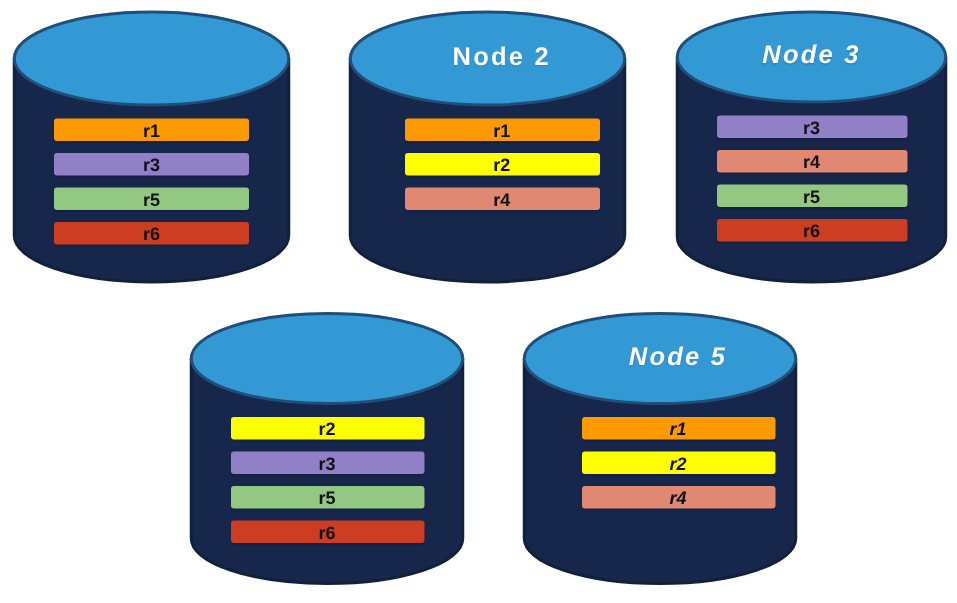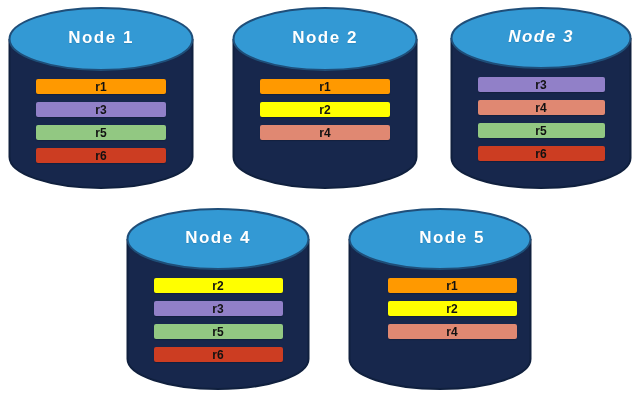--- a/index.html
+++ b/index.html
@@ -63,37 +63,36 @@
 </style>
 </head>
 <body>
 
 <div id="canvas">
     <div class="node" style="left: 8px; top: 8px; width: 186px; height: 180px;">
       <svg class="cyl-svg" width="186" height="180" viewBox="0 0 186 180">
         <path d="M 1.5 31 L 1.5 149 A 91.5 31 0 0 0 184.5 149 L 184.5 31 A 91.5 31 0 0 1 1.5 31 Z" fill="#17274C" stroke="#10203E" stroke-width="2"></path>
         <ellipse cx="93" cy="31" rx="91.5" ry="31" fill="#3399D4" stroke="#1F4E79" stroke-width="2"></ellipse>
       </svg>
-      <div class="node-title" style="top: 20px; font-size: 17px;">Node  1</div>
       <div class="bars" style="top: 71px;">
         <div class="bar" style="background: rgb(255, 153, 0); height: 15px; font-size: 12px; margin: 0px auto; width: 130px;">
           <span>r1</span>
         </div>
         <div class="bar" style="background: rgb(145, 128, 200); height: 15px; font-size: 12px; margin: 8px auto 0px; width: 130px;">
           <span>r3</span>
         </div>
         <div class="bar" style="background: rgb(146, 200, 130); height: 15px; font-size: 12px; margin: 8px auto 0px; width: 130px;">
           <span>r5</span>
         </div>
         <div class="bar" style="background: rgb(204, 61, 34); height: 15px; font-size: 12px; margin: 8px auto 0px; width: 130px;">
           <span>r6</span>
         </div>
       </div>
     </div>
-    <div class="node" style="left: 232px; top: 8px; width: 186px; height: 180px;">
+    <div class="node" style="left: 232px; top: 8px; width: 186px; height: 180px; padding-left: 19px;">
       <svg class="cyl-svg" width="186" height="180" viewBox="0 0 186 180">
         <path d="M 1.5 31 L 1.5 149 A 91.5 31 0 0 0 184.5 149 L 184.5 31 A 91.5 31 0 0 1 1.5 31 Z" fill="#17274C" stroke="#10203E" stroke-width="2"></path>
         <ellipse cx="93" cy="31" rx="91.5" ry="31" fill="#3399D4" stroke="#1F4E79" stroke-width="2"></ellipse>
       </svg>
       <div class="node-title" style="top: 20px; font-size: 17px;">Node  2</div>
       <div class="bars" style="top: 71px;">
         <div class="bar" style="background: rgb(255, 153, 0); height: 15px; font-size: 12px; margin: 0px auto; width: 130px;">
           <span>r1</span>
         </div>
         <div class="bar" style="background: rgb(255, 255, 0); height: 15px; font-size: 12px; margin: 8px auto 0px; width: 130px;">
@@ -123,37 +122,36 @@
         <div class="bar" style="background: rgb(204, 61, 34); height: 15px; font-size: 12px; margin: 8px auto 0px; width: 127px;">
           <span>r6</span>
         </div>
       </div>
     </div>
     <div class="node" style="left: 126px; top: 209px; width: 184px; height: 180px;">
       <svg class="cyl-svg" width="184" height="180" viewBox="0 0 184 180">
         <path d="M 1.5 30 L 1.5 150 A 90.5 30 0 0 0 182.5 150 L 182.5 30 A 90.5 30 0 0 1 1.5 30 Z" fill="#17274C" stroke="#10203E" stroke-width="2"></path>
         <ellipse cx="92" cy="30" rx="90.5" ry="30" fill="#3399D4" stroke="#1F4E79" stroke-width="2"></ellipse>
       </svg>
-      <div class="node-title" style="top: 19px; font-size: 17px;">Node  4</div>
       <div class="bars" style="top: 69px;">
         <div class="bar" style="background: rgb(255, 255, 0); height: 15px; font-size: 12px; margin: 0px auto; width: 129px;">
           <span>r2</span>
         </div>
         <div class="bar" style="background: rgb(145, 128, 200); height: 15px; font-size: 12px; margin: 8px auto 0px; width: 129px;">
           <span>r3</span>
         </div>
         <div class="bar" style="background: rgb(146, 200, 130); height: 15px; font-size: 12px; margin: 8px auto 0px; width: 129px;">
           <span>r5</span>
         </div>
         <div class="bar" style="background: rgb(204, 61, 34); height: 15px; font-size: 12px; margin: 8px auto 0px; width: 129px;">
           <span>r6</span>
         </div>
       </div>
     </div>
-    <div class="node" style="left: 348px; top: 209px; width: 208px; height: 180px;">
+    <div class="node" style="left: 348px; top: 209px; width: 208px; height: 180px; font-style: italic;">
       <svg class="cyl-svg" width="184" height="180" viewBox="0 0 184 180">
         <path d="M 1.5 30 L 1.5 150 A 90.5 30 0 0 0 182.5 150 L 182.5 30 A 90.5 30 0 0 1 1.5 30 Z" fill="#17274C" stroke="#10203E" stroke-width="2"></path>
         <ellipse cx="92" cy="30" rx="90.5" ry="30" fill="#3399D4" stroke="#1F4E79" stroke-width="2"></ellipse>
       </svg>
       <div class="node-title" style="top: 19px; font-size: 17px;">Node  5</div>
       <div class="bars" style="top: 69px;">
         <div class="bar" style="background: rgb(255, 153, 0); height: 15px; font-size: 12px; margin: 0px auto; width: 129px;">
           <span>r1</span>
         </div>
         <div class="bar" style="background: rgb(255, 255, 0); height: 15px; font-size: 12px; margin: 8px auto 0px; width: 129px;">

